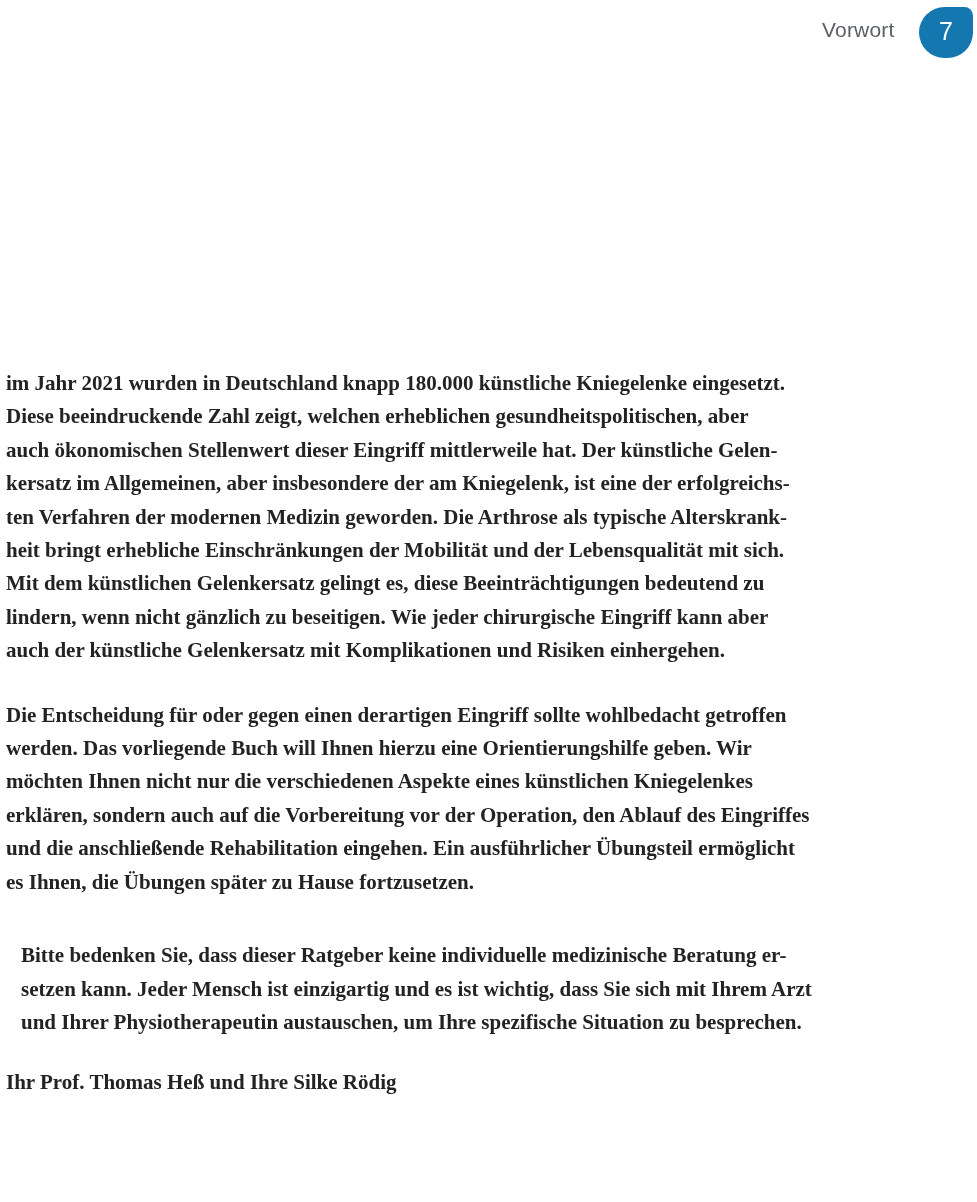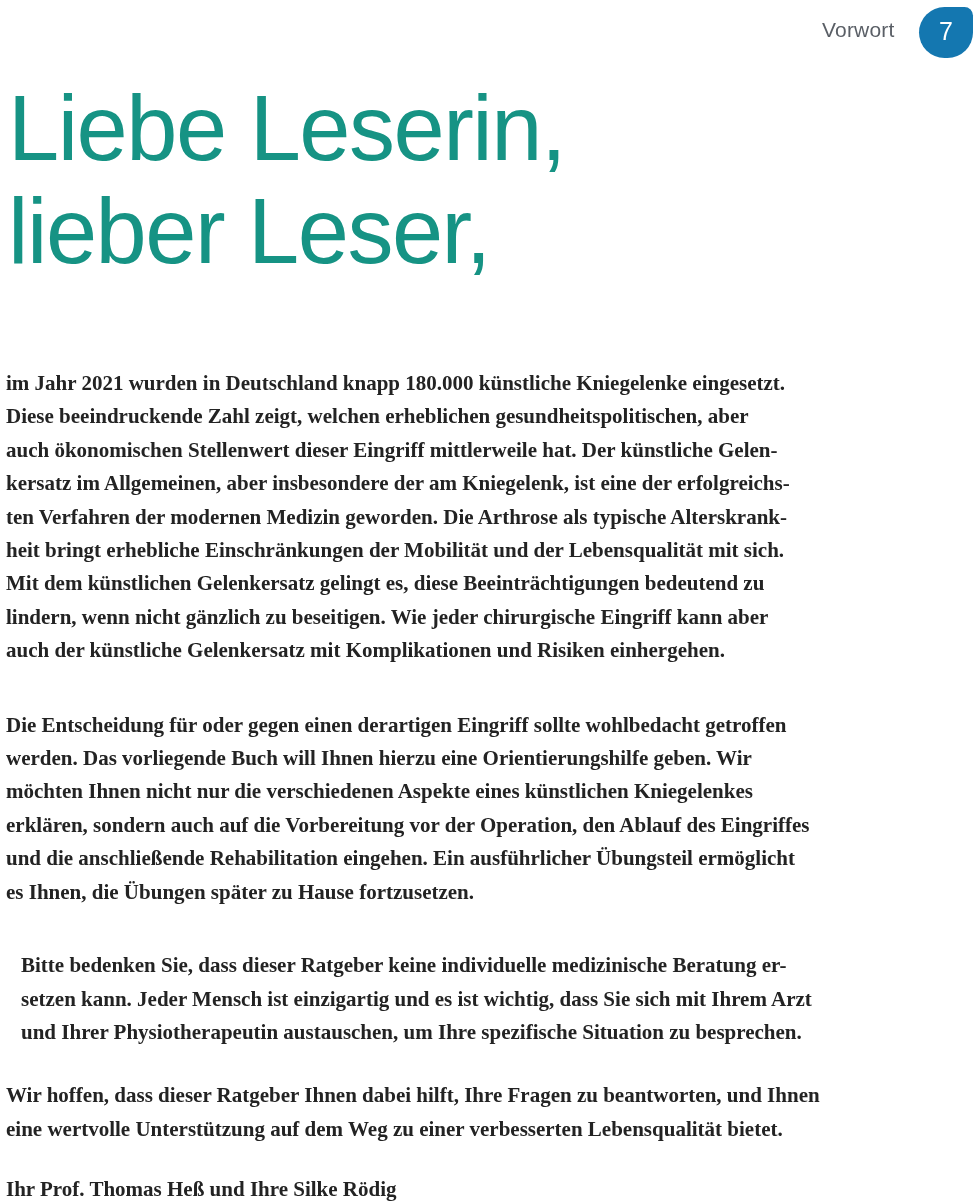--- a/index.html
+++ b/index.html
@@ -53,56 +53,52 @@
 
   
   .bodytext{
     position:absolute;top:367px;left:6px;width:965px;
     font-size:21px;line-height:33.4px;
   }
   .bodytext p{
     white-space:pre-line;
     font-weight:bold;
   }
-  .bodytext p.p2{margin-top:41px;}
+  .bodytext p.p2{margin-top:31px;}
   .bodytext p.p3{margin-top:40px;margin-left:15px;}
   .bodytext p.p4{margin-top:30px;}
   .signature{margin-top:27px;white-space:pre-line;}
 </style>
 </head>
 <body>
 
 <div class="page">
 
   <div class="section-label">Vorwort</div>
 
   <div class="page-badge">
     <span class="num">7</span>
   </div>
 
-  <h1 class="page-title">Liebe Leserin,
-lieber Leser,</h1>
 
   <div class="bodytext">
     <p class="p1">im Jahr 2021 wurden in Deutschland knapp 180.000 künstliche Kniegelenke eingesetzt.
 Diese beeindruckende Zahl zeigt, welchen erheblichen gesundheitspolitischen, aber
 auch ökonomischen Stellenwert dieser Eingriff mittlerweile hat. Der künstliche Gelen-
 kersatz im Allgemeinen, aber insbesondere der am Kniegelenk, ist eine der erfolgreichs-
 ten Verfahren der modernen Medizin geworden. Die Arthrose als typische Alterskrank-
 heit bringt erhebliche Einschränkungen der Mobilität und der Lebensqualität mit sich.
 Mit dem künstlichen Gelenkersatz gelingt es, diese Beeinträchtigungen bedeutend zu
 lindern, wenn nicht gänzlich zu beseitigen. Wie jeder chirurgische Eingriff kann aber
 auch der künstliche Gelenkersatz mit Komplikationen und Risiken einhergehen.</p>
     <p class="p2">Die Entscheidung für oder gegen einen derartigen Eingriff sollte wohlbedacht getroffen
 werden. Das vorliegende Buch will Ihnen hierzu eine Orientierungshilfe geben. Wir
 möchten Ihnen nicht nur die verschiedenen Aspekte eines künstlichen Kniegelenkes
 erklären, sondern auch auf die Vorbereitung vor der Operation, den Ablauf des Eingriffes
 und die anschließende Rehabilitation eingehen. Ein ausführlicher Übungsteil ermöglicht
 es Ihnen, die Übungen später zu Hause fortzusetzen.</p>
     <p class="p3">Bitte bedenken Sie, dass dieser Ratgeber keine individuelle medizinische Beratung er-
 setzen kann. Jeder Mensch ist einzigartig und es ist wichtig, dass Sie sich mit Ihrem Arzt
 und Ihrer Physiotherapeutin austauschen, um Ihre spezifische Situation zu besprechen.</p>
-    <p class="p4">Wir hoffen, dass dieser Ratgeber Ihnen dabei hilft, Ihre Fragen zu beantworten, und Ihnen
-eine wertvolle Unterstützung auf dem Weg zu einer verbesserten Lebensqualität bietet.</p>
     <p class="signature">Ihr Prof. Thomas Heß und Ihre Silke Rödig</p>
   </div>
 
 </div>
 
 </body></html>

